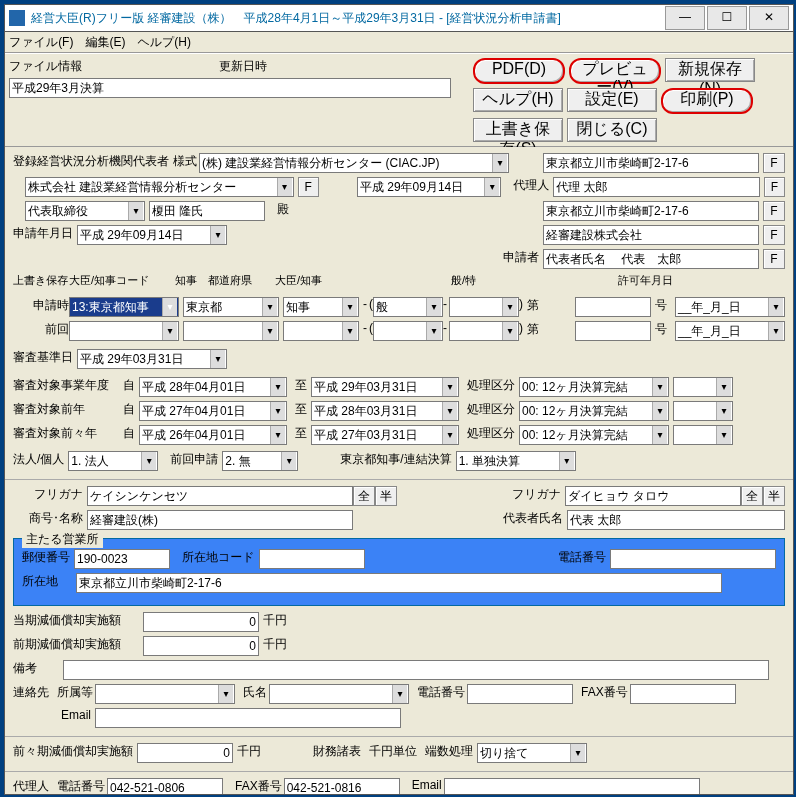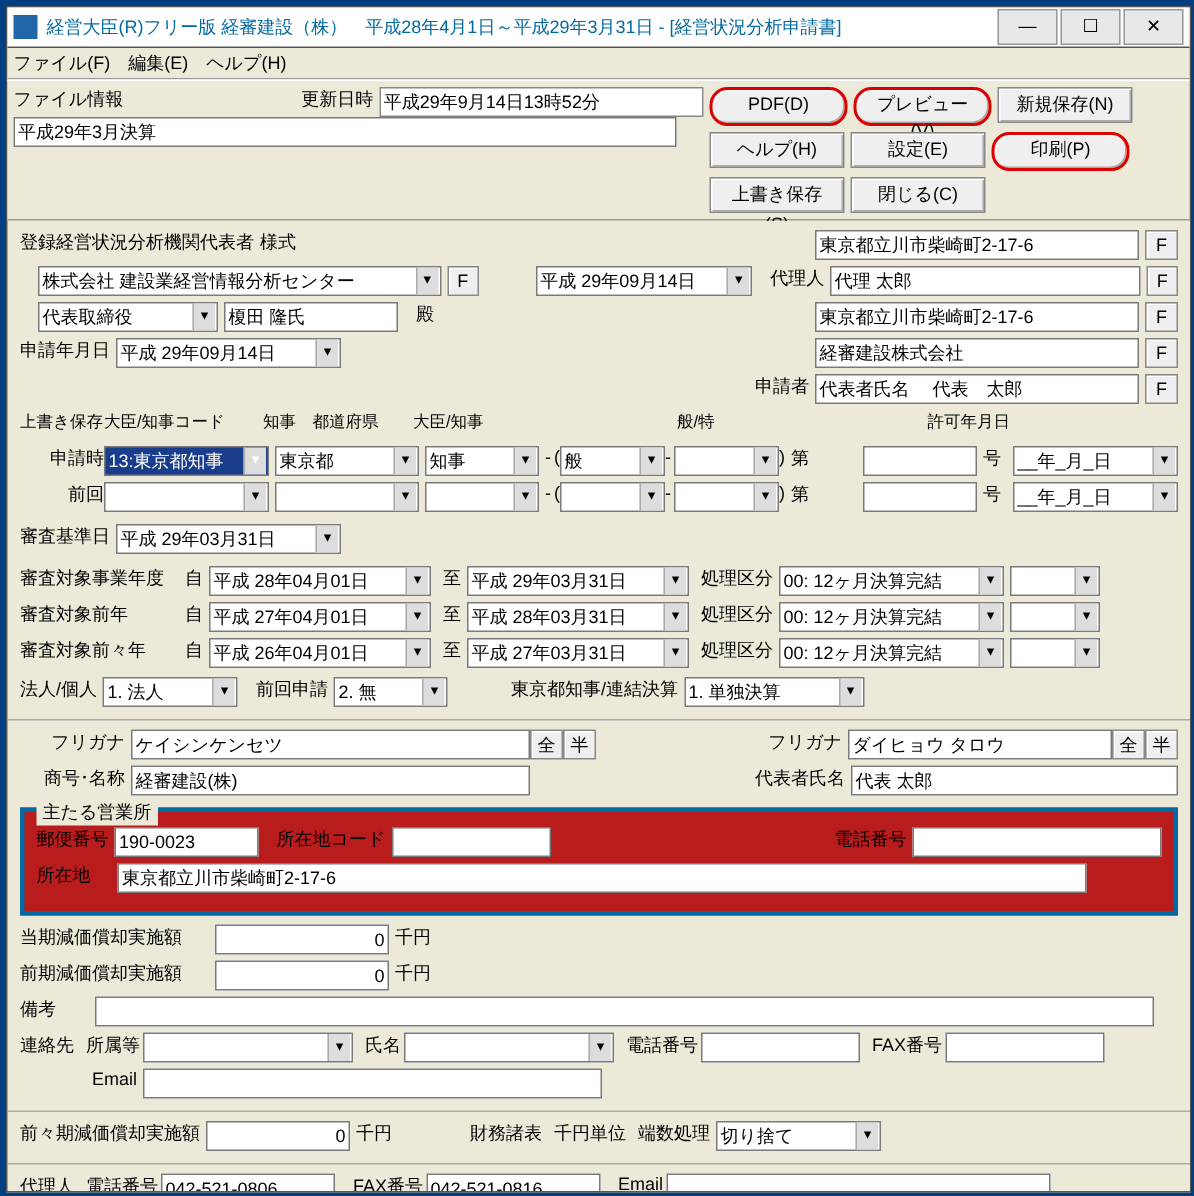--- a/index.html
+++ b/index.html
@@ -9,33 +9,33 @@
 .tb .tt{flex:1;font-size:12px;color:#0369a1}
 .tb .wb{width:38px;height:22px;border:1px solid #999;background:#e8e8e8;margin-left:2px;text-align:center;line-height:20px;font-family:Arial}
 .mb{height:20px;border-bottom:1px solid #999;display:flex;align-items:center;padding:0 4px;background:#ece9d8}
 .mi{margin-right:12px;cursor:default}
 .hdr{display:flex;border-top:1px solid #fff;border-bottom:1px solid #999;padding:4px;background:#ece9d8}
 .hdr-l{width:460px}
 .hdr-r{flex:1;display:flex;flex-wrap:wrap;gap:4px;padding-left:4px;align-content:flex-start}
 .fi-row{display:flex;height:20px}
 .fi-lab{width:210px}
 .fi-val{width:230px;height:18px;border:1px solid #888;background:#fff;padding:0 2px;line-height:18px}
-.btn{height:22px;border:1px solid #888;background:#efefef;padding:0 6px;font-size:12px;line-height:20px;cursor:default;box-shadow:inset 1px 1px #fff,inset -1px -1px #aaa}
+.btn{height:22px;border:1px solid #888;background:#efefef;padding:0 6px;font-size:16px;line-height:20px;cursor:default;box-shadow:inset 1px 1px #fff,inset -1px -1px #aaa}
 .btn.w1{width:76px;text-align:center}
 .btn.red{border:2px solid #d00;border-radius:12px;line-height:18px}
 .body{flex:1;overflow:auto;padding:6px 8px 0 8px;background:#ece9d8}
 .row{display:flex;align-items:flex-start;margin-bottom:2px;min-height:22px}
 .lab{white-space:nowrap}
 .inp,.sel{height:18px;border:1px solid #7a7a7a;background:#fff;font-size:12px;padding:0 2px;line-height:18px}
 .sel{position:relative;padding-right:16px}
 .sel:after{content:"▾";position:absolute;right:1px;top:0;width:14px;height:18px;background:#ddd;border-left:1px solid #aaa;text-align:center;line-height:18px;font-size:10px}
 .sel.hl{background:#1a3c8c;color:#fff}
 .cbx{display:inline-block;width:20px;height:18px;border:1px solid #888;background:#efefef;text-align:center;line-height:18px;box-shadow:inset 1px 1px #fff}
 .sm{font-size:11px}
-.sect{border:3px solid #0369a1;padding:10px 8px 8px 8px;margin:6px 0;position:relative;background:#b91c1c}
+.sect{border:1px solid #0369a1;padding:10px 8px 8px 8px;margin:6px 0;position:relative;background:#3b82f6}
 .sect>.st{position:absolute;top:-8px;left:8px;background:#ece9d8;padding:0 4px}
 hr.sep{border:none;border-top:1px solid #aaa;margin:6px -8px}
 .mr2{margin-right:2px}.mr4{margin-right:4px}.mr8{margin-right:8px}.mr12{margin-right:12px}.ml4{margin-left:4px}.ml12{margin-left:12px}
 .num{text-align:right}
 </style>
 </head>
 <body>
 
 <div class="wnd">
  <div class="tb">
@@ -49,21 +49,20 @@
   <span class="mi">ファイル(F)</span>
   <span class="mi">編集(E)</span>
   <span class="mi">ヘルプ(H)</span>
  </div>
 
  <div class="hdr">
   <div class="hdr-l">
    <div class="fi-row">
     <span class="fi-lab">ファイル情報</span>
     <span class="lab mr4">更新日時</span>
-    <span class="fi-val">平成29年9月14日13時52分</span>
    </div>
    <div class="fi-row">
     <span class="inp" style="width:436px">平成29年3月決算</span>
    </div>
   </div>
   <div class="hdr-r">
    <span class="btn red w1">PDF(D)</span>
    <span class="btn red w1">プレビュー(V)</span>
    <span class="btn w1">新規保存(N)</span>
    <span class="btn w1">ヘルプ(H)</span>
@@ -72,20 +71,21 @@
    <span class="btn w1">上書き保存(S)</span>
    <span class="btn w1">閉じる(C)</span>
   </div>
  </div>
 
  <div class="body">
 
   <div class="row">
    <span class="lab mr4">登録経営状況分析機関代表者</span>
    <span class="lab mr2">様式</span>
+   <span class="sel" style="width:290px">(株) 建設業経営情報分析センター (CIAC.JP)</span>
    <span style="flex:1"></span>
    <span class="inp" style="width:210px">東京都立川市柴崎町2-17-6</span>
    <span class="cbx ml4">F</span>
   </div>
   <div class="row">
    <span class="ml12"></span>
    <span class="sel" style="width:260px">株式会社  建設業経営情報分析センター</span>
    <span class="cbx ml4">F</span>
    <span style="width:40px"></span>
    <span class="sel" style="width:130px">平成 29年09月14日</span>

